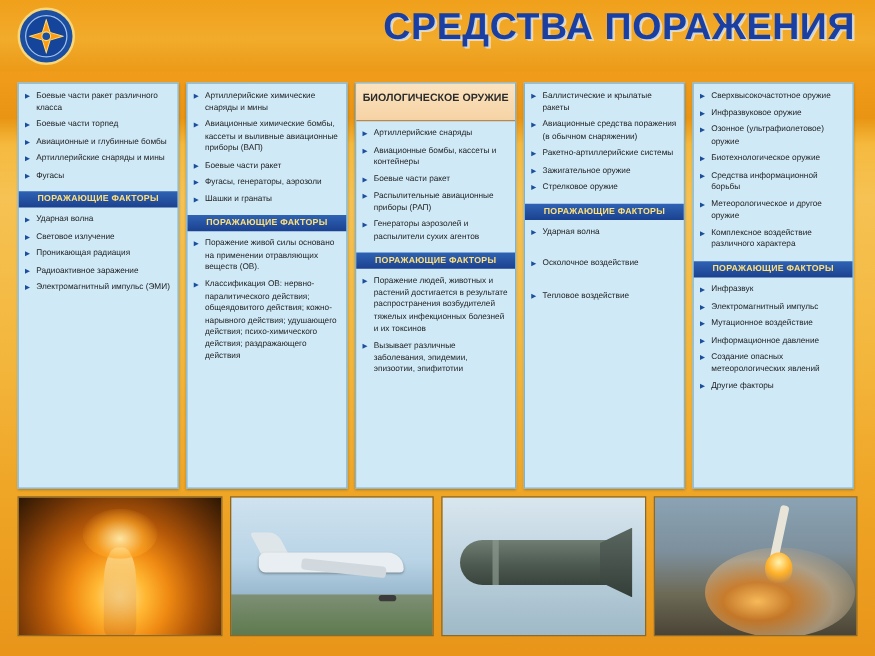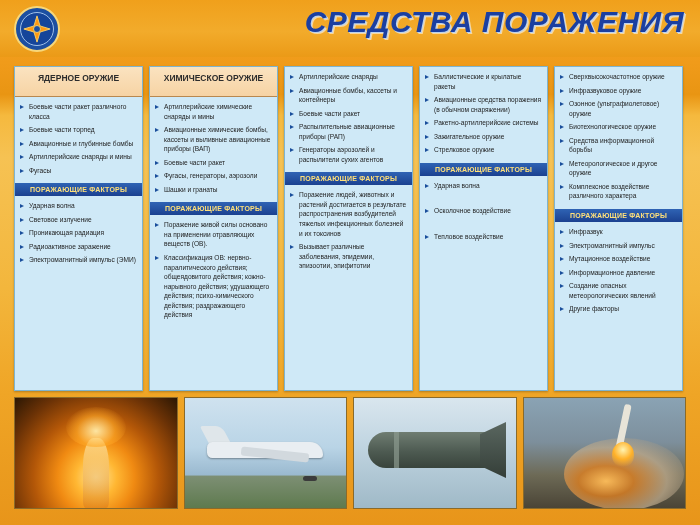--- a/index.html
+++ b/index.html
@@ -60,21 +60,20 @@
     position: absolute;
     right: 16px;
     top: 5px;
     font-size: 30px;
     font-weight: bold;
     color: #1b3fa0;
     letter-spacing: 0.5px;
     text-transform: uppercase;
     text-shadow: 1px 1px 0 #bcd3ef, 2px 2px 0 rgba(255,255,255,.55);
     font-family: "Liberation Sans", sans-serif;
-    font-style: italic;
   }
   
   .cols {
     position: absolute;
     left: 14px;
     top: 66px;
     width: 672px;
     height: 325px;
     display: flex;
     gap: 6px;
@@ -241,21 +240,20 @@
         <polygon points="16,1 19.5,12.5 31,16 19.5,19.5 16,31 12.5,19.5 1,16 12.5,12.5" fill="#ff9a12" stroke="#ffd76a" stroke-width="1"></polygon>
         <circle cx="16" cy="16" r="4" fill="#1b4fa1" stroke="#ffd76a" stroke-width="1"></circle>
       </svg>
     </div>
     <div class="title">СРЕДСТВА ПОРАЖЕНИЯ</div>
   </div>
 
   <div class="cols">
 
     <div class="col">
-      <div class="col-head">ЯДЕРНОЕ ОРУЖИЕ</div>
       <div class="col-body">
         <ul class="bullets">
           <li>Боевые части ракет различного класса</li>
           <li>Боевые части торпед</li>
           <li>Авиационные и глубинные бомбы</li>
           <li>Артиллерийские снаряды и мины</li>
           <li>Фугасы</li>
         </ul>
         <div class="factors-bar">ПОРАЖАЮЩИЕ ФАКТОРЫ</div>
         <ul class="bullets">
@@ -263,39 +261,39 @@
           <li>Световое излучение</li>
           <li>Проникающая радиация</li>
           <li>Радиоактивное заражение</li>
           <li>Электромагнитный импульс (ЭМИ)</li>
         </ul>
         <div class="sp"></div>
       </div>
     </div>
 
     <div class="col">
-      <div class="col-head">ХИМИЧЕСКОЕ ОРУЖИЕ</div>
       <div class="col-body">
         <ul class="bullets">
           <li>Артиллерийские химические снаряды и мины</li>
           <li>Авиационные химические бомбы, кассеты и выливные авиационные приборы (ВАП)</li>
           <li>Боевые части ракет</li>
           <li>Фугасы, генераторы, аэрозоли</li>
           <li>Шашки и гранаты</li>
         </ul>
         <div class="factors-bar">ПОРАЖАЮЩИЕ ФАКТОРЫ</div>
         <ul class="bullets">
           <li>Поражение живой силы основано на применении отравляющих веществ (ОВ).</li>
           <li>Классификация ОВ: нервно-паралитического действия; общеядовитого действия; кожно-нарывного действия; удушающего действия; психо-химического действия; раздражающего действия</li>
         </ul>
         <div class="sp"></div>
       </div>
     </div>
 
     <div class="col">
+      <div class="col-head">БИОЛОГИЧЕСКОЕ ОРУЖИЕ</div>
       <div class="col-body">
         <ul class="bullets">
           <li>Артиллерийские снаряды</li>
           <li>Авиационные бомбы, кассеты и контейнеры</li>
           <li>Боевые части ракет</li>
           <li>Распылительные авиационные приборы (РАП)</li>
           <li>Генераторы аэрозолей и распылители сухих агентов</li>
         </ul>
         <div class="factors-bar">ПОРАЖАЮЩИЕ ФАКТОРЫ</div>
         <ul class="bullets">

